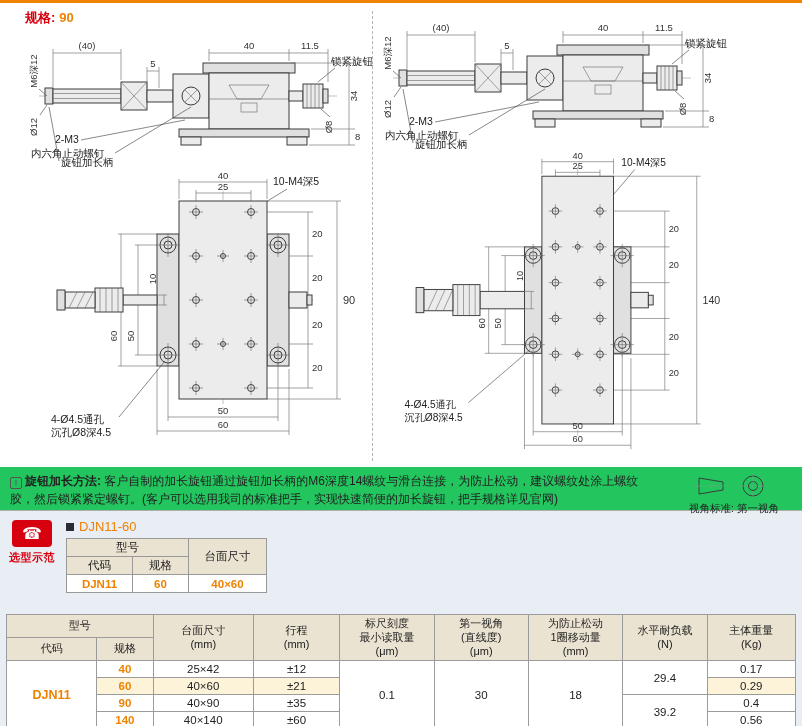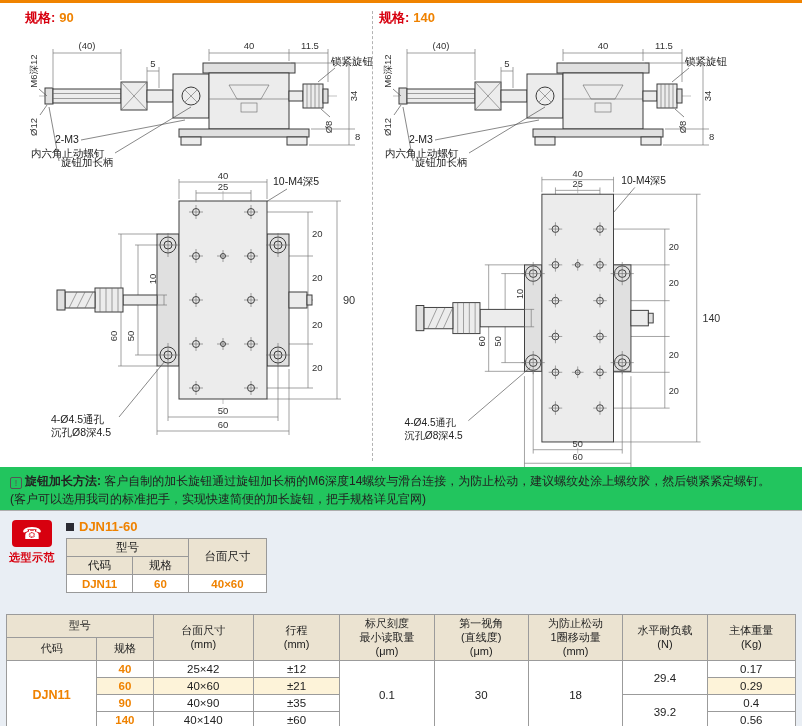--- a/index.html
+++ b/index.html
@@ -37,21 +37,21 @@
   .note-icon{display:inline-block;width:12px;height:12px;border:1px solid #555;border-radius:2px;font-size:9px;line-height:10px;text-align:center;color:#555;margin-right:3px;vertical-align:-1px}
   .view-standard{width:120px;text-align:center;font-size:10.5px;color:#222;padding-top:1px}
   .view-standard .vs-text{margin-top:1px;white-space:nowrap}
 
   
   .bottom{height:215px;background:#e9eef4;padding:5px 6px 0 6px}
   .selection-row{display:flex;gap:10px;height:94px;padding:2px 2px 0 2px}
   .badge{width:48px;text-align:center;padding-top:2px}
   .phone{width:40px;height:27px;background:#d7000f;border-radius:4px;color:#fff;font-size:16px;line-height:27px;margin:0 auto 3px}
   .badge-label{color:#d7000f;font-size:11px;font-weight:bold;letter-spacing:.5px}
-  .sel-title{display:flex;align-items:center;font-size:13px;font-weight:bold;color:#ef8200;margin:1px 0 4px}
+  .sel-title{display:flex;align-items:center;font-size:13px;font-weight:normal;color:#ef8200;margin:1px 0 4px}
   .bullet{width:8px;height:8px;background:#2b2b33;margin-right:5px}
   table{border-collapse:collapse}
   .sel-table th,.sel-table td{border:1px solid #999;font-size:11.5px;padding:1px 6px;text-align:center;height:18px}
   .sel-table th{background:#ebe3d1;font-weight:normal}
   .sel-table td{background:#fff}
   .sel-table .val{color:#ef8200;font-weight:bold}
   .sel-table .c1{width:66px}.sel-table .c2{width:56px}.sel-table .c3{width:78px}
 
   .spec-table{width:790px;margin-top:4px;background:#fff}
   .spec-table th,.spec-table td{border:1px solid #9b9b9b;text-align:center;vertical-align:middle}
@@ -278,23 +278,20 @@
         <text class="dtx" x="198" y="257" text-anchor="middle">60</text>
         <text class="ltx" x="26" y="252">4-Ø4.5通孔</text>
         <text class="ltx" x="26" y="265">沉孔Ø8深4.5</text>
         <line class="ldr" x1="94" y1="246" x2="140" y2="190"></line>
       </svg>
     </section>
 
     <div class="v-divider"></div>
 
     <section class="draw-col right">
-      <div class="spec-head">
-        <span class="spec-label">规格:</span><span class="spec-value">140</span>
-      </div>
 
       
       <svg width="364" height="140" viewBox="0 0 364 140">
         <line class="cl" x1="14" y1="69" x2="312" y2="69"></line>
         <rect class="part2" x="20" y="61" width="8" height="16"></rect>
         <rect class="part" x="28" y="62" width="68" height="14"></rect>
         <line class="thin" x1="28" y1="66.5" x2="96" y2="66.5"></line>
           <line class="thin" x1="28" y1="71.5" x2="96" y2="71.5"></line>
         <rect class="part" x="96" y="55" width="26" height="28"></rect>
         <line class="thin" x1="96" y1="55" x2="122" y2="83"></line>
@@ -492,20 +489,31 @@
         <text class="ltx" x="26" y="277">沉孔Ø8深4.5</text>
         <line class="ldr" x1="92" y1="258" x2="156" y2="203"></line>
       </svg>
     </section>
   </div>
 
   <div class="note-row">
     <div class="note-text">
       <span class="note-icon">!</span><span class="note-title">旋钮加长方法:</span>
       <span>客户自制的加长旋钮通过旋钮加长柄的M6深度14螺纹与滑台连接，为防止松动，建议螺纹处涂上螺纹胶，然后锁紧紧定螺钉。(客户可以选用我司的标准把手，实现快速简便的加长旋钮，把手规格详见官网)</span>
+    </div>
+    <div class="view-standard">
+      <svg width="86" height="26" viewBox="0 0 86 26">
+        <polygon class="oln" points="8,5 32,9 32,17 8,21"></polygon>
+        <line class="cl" x1="2" y1="13" x2="38" y2="13"></line>
+        <circle class="oln" cx="62" cy="13" r="10"></circle>
+        <circle class="oln" cx="62" cy="13" r="4.5"></circle>
+        <line class="cl" x1="48" y1="13" x2="76" y2="13"></line>
+        <line class="cl" x1="62" y1="1" x2="62" y2="25"></line>
+      </svg>
+      <div class="vs-text"><span>视角标准:</span> <span>第一视角</span></div>
     </div>
   </div>
 
   <div class="bottom">
     <div class="selection-row">
       <div class="badge">
         <div class="phone">☎</div>
         <div class="badge-label">选型示范</div>
       </div>
       <div class="sel-main">

